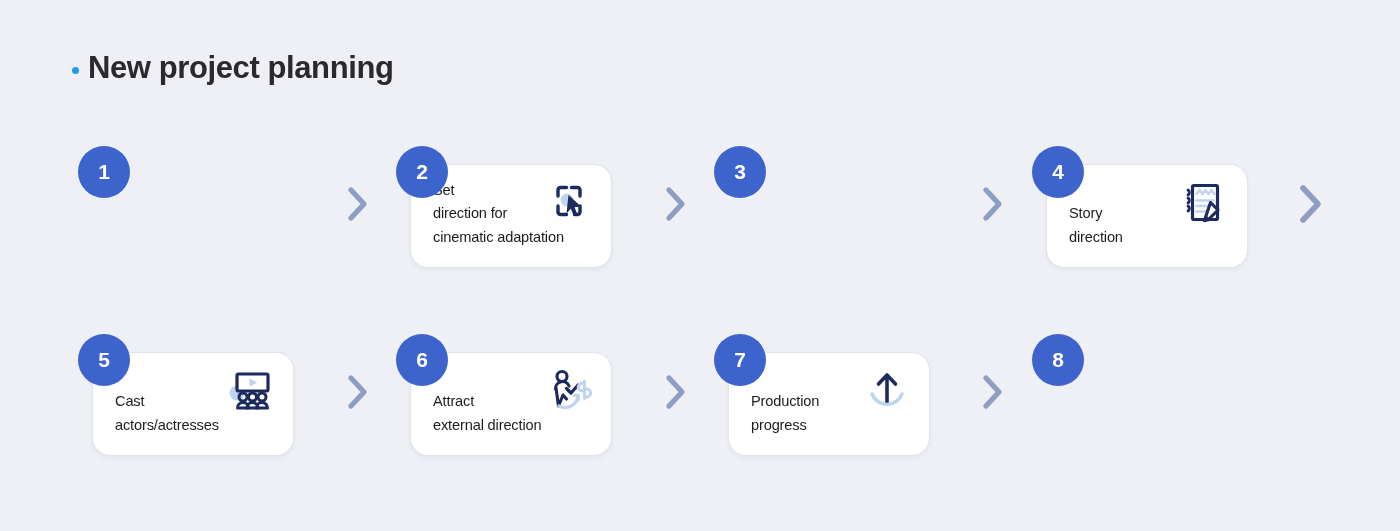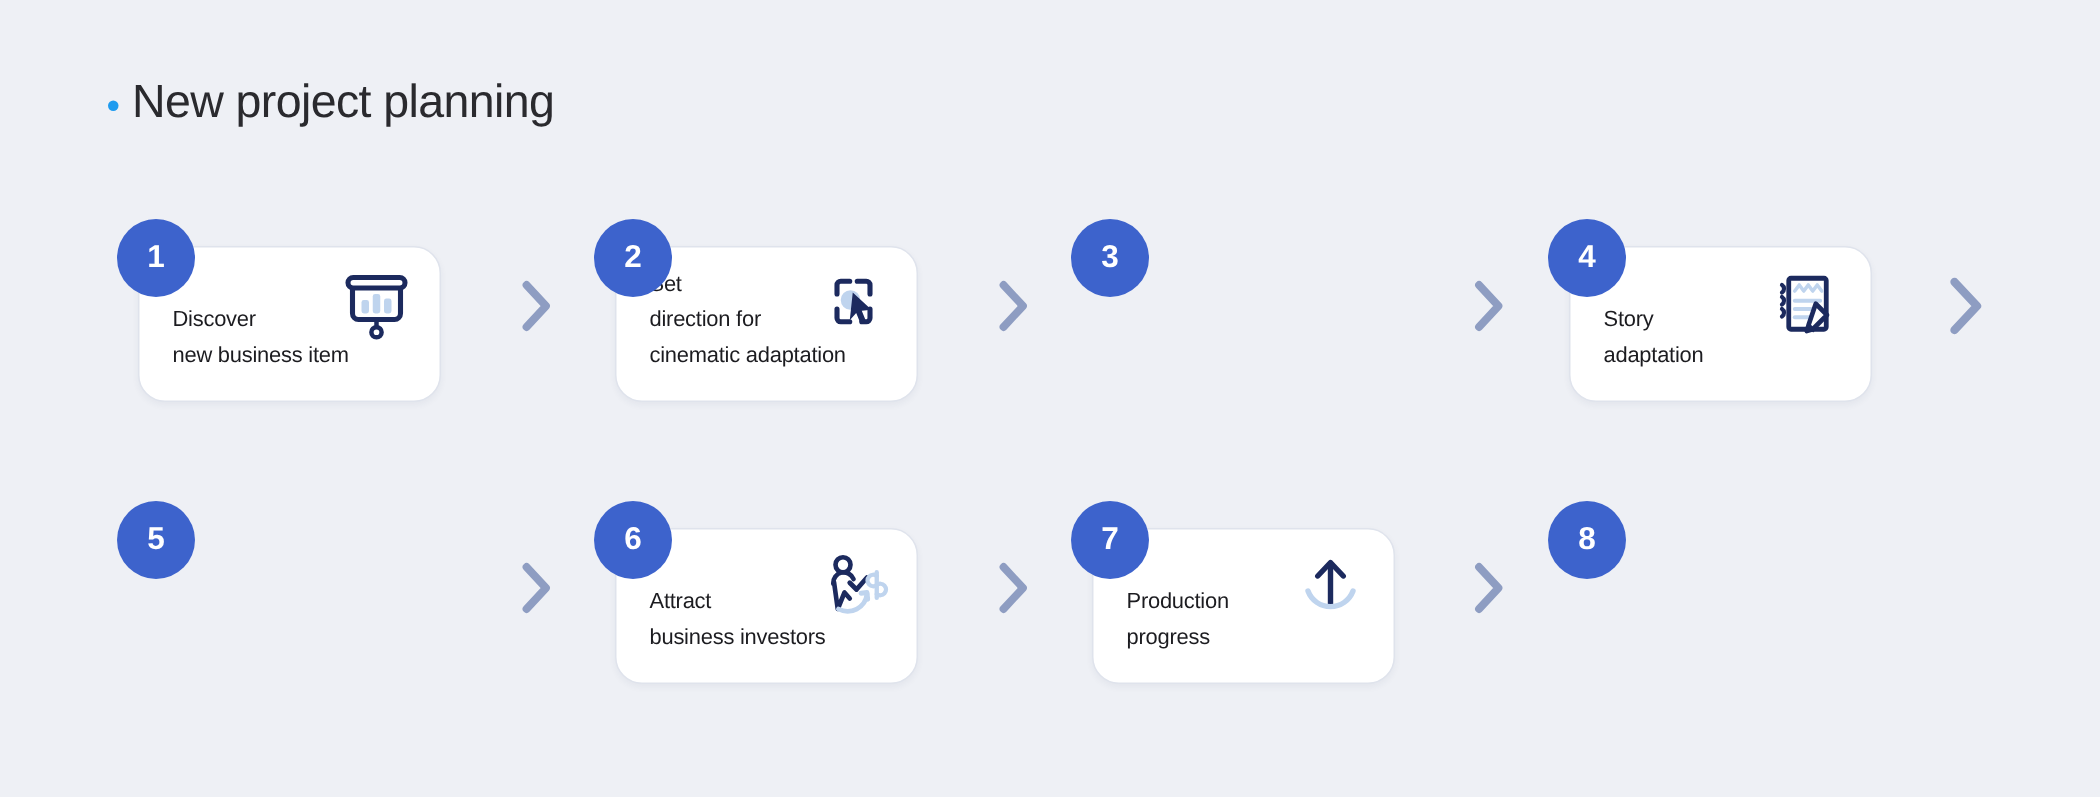--- a/index.html
+++ b/index.html
@@ -27,21 +27,21 @@
   .title-bullet {
     width: 7px;
     height: 7px;
     border-radius: 50%;
     background: #1e9bef;
     margin-top: 6px;
     flex: 0 0 auto;
   }
   .title-text {
     font-size: 31px;
-    font-weight: normal;
+    font-weight: bold;
     color: #2a2a2e;
     letter-spacing: -0.4px;
     line-height: 1;
   }
 
   
   .flow {
     position: absolute;
     left: 0;
     top: 130px;
@@ -122,35 +122,20 @@
 <div class="title-row">
   <span class="title-bullet"></span>
   <span class="title-text">New project planning</span>
 </div>
 
 <div class="flow">
 
   <div class="flow-row">
 
     <div class="step" style="left:78px; top:16px;">
-      <div class="card">
-        <div class="card-icon">
-          <svg viewBox="0 0 60 58">
-            <rect x="11" y="12" width="38" height="7" rx="3.5" fill="none" stroke="#1c2a5e" stroke-width="3.4"></rect>
-            <path d="M14 19 v17 a4 4 0 0 0 4 4 h24 a4 4 0 0 0 4 -4 v-17" fill="none" stroke="#1c2a5e" stroke-width="3.4"></path>
-            <rect x="20" y="27" width="5" height="9" rx="1.6" fill="#bfd4ee"></rect>
-            <rect x="27.5" y="23" width="5" height="13" rx="1.6" fill="#bfd4ee"></rect>
-            <rect x="35" y="26" width="5" height="10" rx="1.6" fill="#bfd4ee"></rect>
-            <path d="M30 40 v5" stroke="#1c2a5e" stroke-width="3" fill="none"></path>
-            <circle cx="30" cy="48.5" r="3.4" fill="none" stroke="#1c2a5e" stroke-width="3"></circle>
-          </svg>
-        </div>
-        <div class="card-label">Discover
-new business item</div>
-      </div>
       <div class="badge">1</div>
     </div>
     <div class="chev" style="left:340px;">
       <svg viewBox="0 0 34 44">
           <path d="M11 8 L24 22 L11 36" fill="none" stroke="#8e9dc2" stroke-width="5.2" stroke-linecap="round" stroke-linejoin="round"></path>
         </svg>
     </div>
 
     <div class="step" style="left:396px; top:16px;">
       <div class="card">
@@ -195,34 +180,51 @@
             <rect x="17.5" y="12.5" width="25" height="34" rx="1.5" fill="none" stroke="#1c2a5e" stroke-width="3.2"></rect>
             <path d="M21.5 21 l3 -4 l3 4 l3 -4 l3 4 l3 -4 l3 4" fill="none" stroke="#bfd4ee" stroke-width="2.4" stroke-linecap="round" stroke-linejoin="round"></path>
             <path d="M21.5 27.5 h17" stroke="#bfd4ee" stroke-width="2.6" stroke-linecap="round"></path>
             <path d="M21.5 33 h17" stroke="#bfd4ee" stroke-width="2.6" stroke-linecap="round"></path>
             <path d="M21.5 38.5 h11" stroke="#bfd4ee" stroke-width="2.6" stroke-linecap="round"></path>
             <path d="M35.5 29.5 l7.5 7.5 l-9.5 9.5 l-4 1.2 l1.2 -4 z" fill="#ffffff" stroke="#1c2a5e" stroke-width="3.1" stroke-linejoin="round"></path>
             <path d="M30.7 43.7 l4 4" stroke="#1c2a5e" stroke-width="2.6"></path>
           </svg>
         </div>
         <div class="card-label">Story
-adaptation</div>
+direction</div>
       </div>
       <div class="badge">4</div>
     </div>
     <div class="chev big" style="left:1290px;">
       <svg viewBox="0 0 40 52">
           <path d="M13 10 L28 26 L13 42" fill="none" stroke="#8e9dc2" stroke-width="5.6" stroke-linecap="round" stroke-linejoin="round"></path>
         </svg>
     </div>
   </div>
 
   <div class="flow-row row2">
 
     <div class="step" style="left:78px; top:16px;">
+      <div class="card">
+        <div class="card-icon">
+          <svg viewBox="0 0 60 58">
+            <circle cx="16" cy="32" r="7.5" fill="#bfd4ee"></circle>
+            <rect x="16" y="13" width="31" height="17" rx="1.5" fill="#ffffff" stroke="#1c2a5e" stroke-width="3.2"></rect>
+            <path d="M28.5 17.5 L36.5 21.5 L28.5 25.5 Z" fill="#bfd4ee"></path>
+            <circle cx="22" cy="36" r="4" fill="none" stroke="#1c2a5e" stroke-width="3"></circle>
+            <path d="M16.5 47 a5.5 5.5 0 0 1 11 0 z" fill="none" stroke="#1c2a5e" stroke-width="3" stroke-linejoin="round"></path>
+            <circle cx="31.5" cy="36" r="4" fill="none" stroke="#1c2a5e" stroke-width="3"></circle>
+            <path d="M26 47 a5.5 5.5 0 0 1 11 0 z" fill="none" stroke="#1c2a5e" stroke-width="3" stroke-linejoin="round"></path>
+            <circle cx="41" cy="36" r="4" fill="none" stroke="#1c2a5e" stroke-width="3"></circle>
+            <path d="M35.5 47 a5.5 5.5 0 0 1 11 0 z" fill="none" stroke="#1c2a5e" stroke-width="3" stroke-linejoin="round"></path>
+          </svg>
+        </div>
+        <div class="card-label">Cast
+actors/actresses</div>
+      </div>
       <div class="badge">5</div>
     </div>
     <div class="chev" style="left:340px;">
       <svg viewBox="0 0 34 44">
           <path d="M11 8 L24 22 L11 36" fill="none" stroke="#8e9dc2" stroke-width="5.2" stroke-linecap="round" stroke-linejoin="round"></path>
         </svg>
     </div>
 
     <div class="step" style="left:396px; top:16px;">
       <div class="card">
@@ -232,21 +234,21 @@
             <path d="M16.5 28 a7 7 0 0 1 13.5 -3" fill="none" stroke="#1c2a5e" stroke-width="3.1" stroke-linecap="round"></path>
             <path d="M17 27 l2.5 18 l4.5 -11 l3.5 4" fill="none" stroke="#1c2a5e" stroke-width="3.1" stroke-linecap="round" stroke-linejoin="round"></path>
             <path d="M27.5 27.5 l4.5 4.5 l7 -8" fill="none" stroke="#1c2a5e" stroke-width="3.2" stroke-linecap="round" stroke-linejoin="round"></path>
             <path d="M20 45 a13 13 0 0 0 19 -10" fill="none" stroke="#bfd4ee" stroke-width="3.2" stroke-linecap="round"></path>
             <path d="M35 34.5 l4 -0.5 l0.5 4.5" fill="none" stroke="#bfd4ee" stroke-width="3.2" stroke-linecap="round" stroke-linejoin="round"></path>
             <path d="M45.5 23 a3.8 3.8 0 1 0 0 6 a3.8 3.8 0 1 1 0 6" fill="none" stroke="#bfd4ee" stroke-width="2.9" stroke-linecap="round"></path>
             <path d="M45.5 20.5 v17" stroke="#bfd4ee" stroke-width="2.9" stroke-linecap="round"></path>
           </svg>
         </div>
         <div class="card-label">Attract
-business investors</div>
+external direction</div>
       </div>
       <div class="badge">6</div>
     </div>
     <div class="chev" style="left:658px;">
       <svg viewBox="0 0 34 44">
           <path d="M11 8 L24 22 L11 36" fill="none" stroke="#8e9dc2" stroke-width="5.2" stroke-linecap="round" stroke-linejoin="round"></path>
         </svg>
     </div>
 
     <div class="step" style="left:714px; top:16px;">

